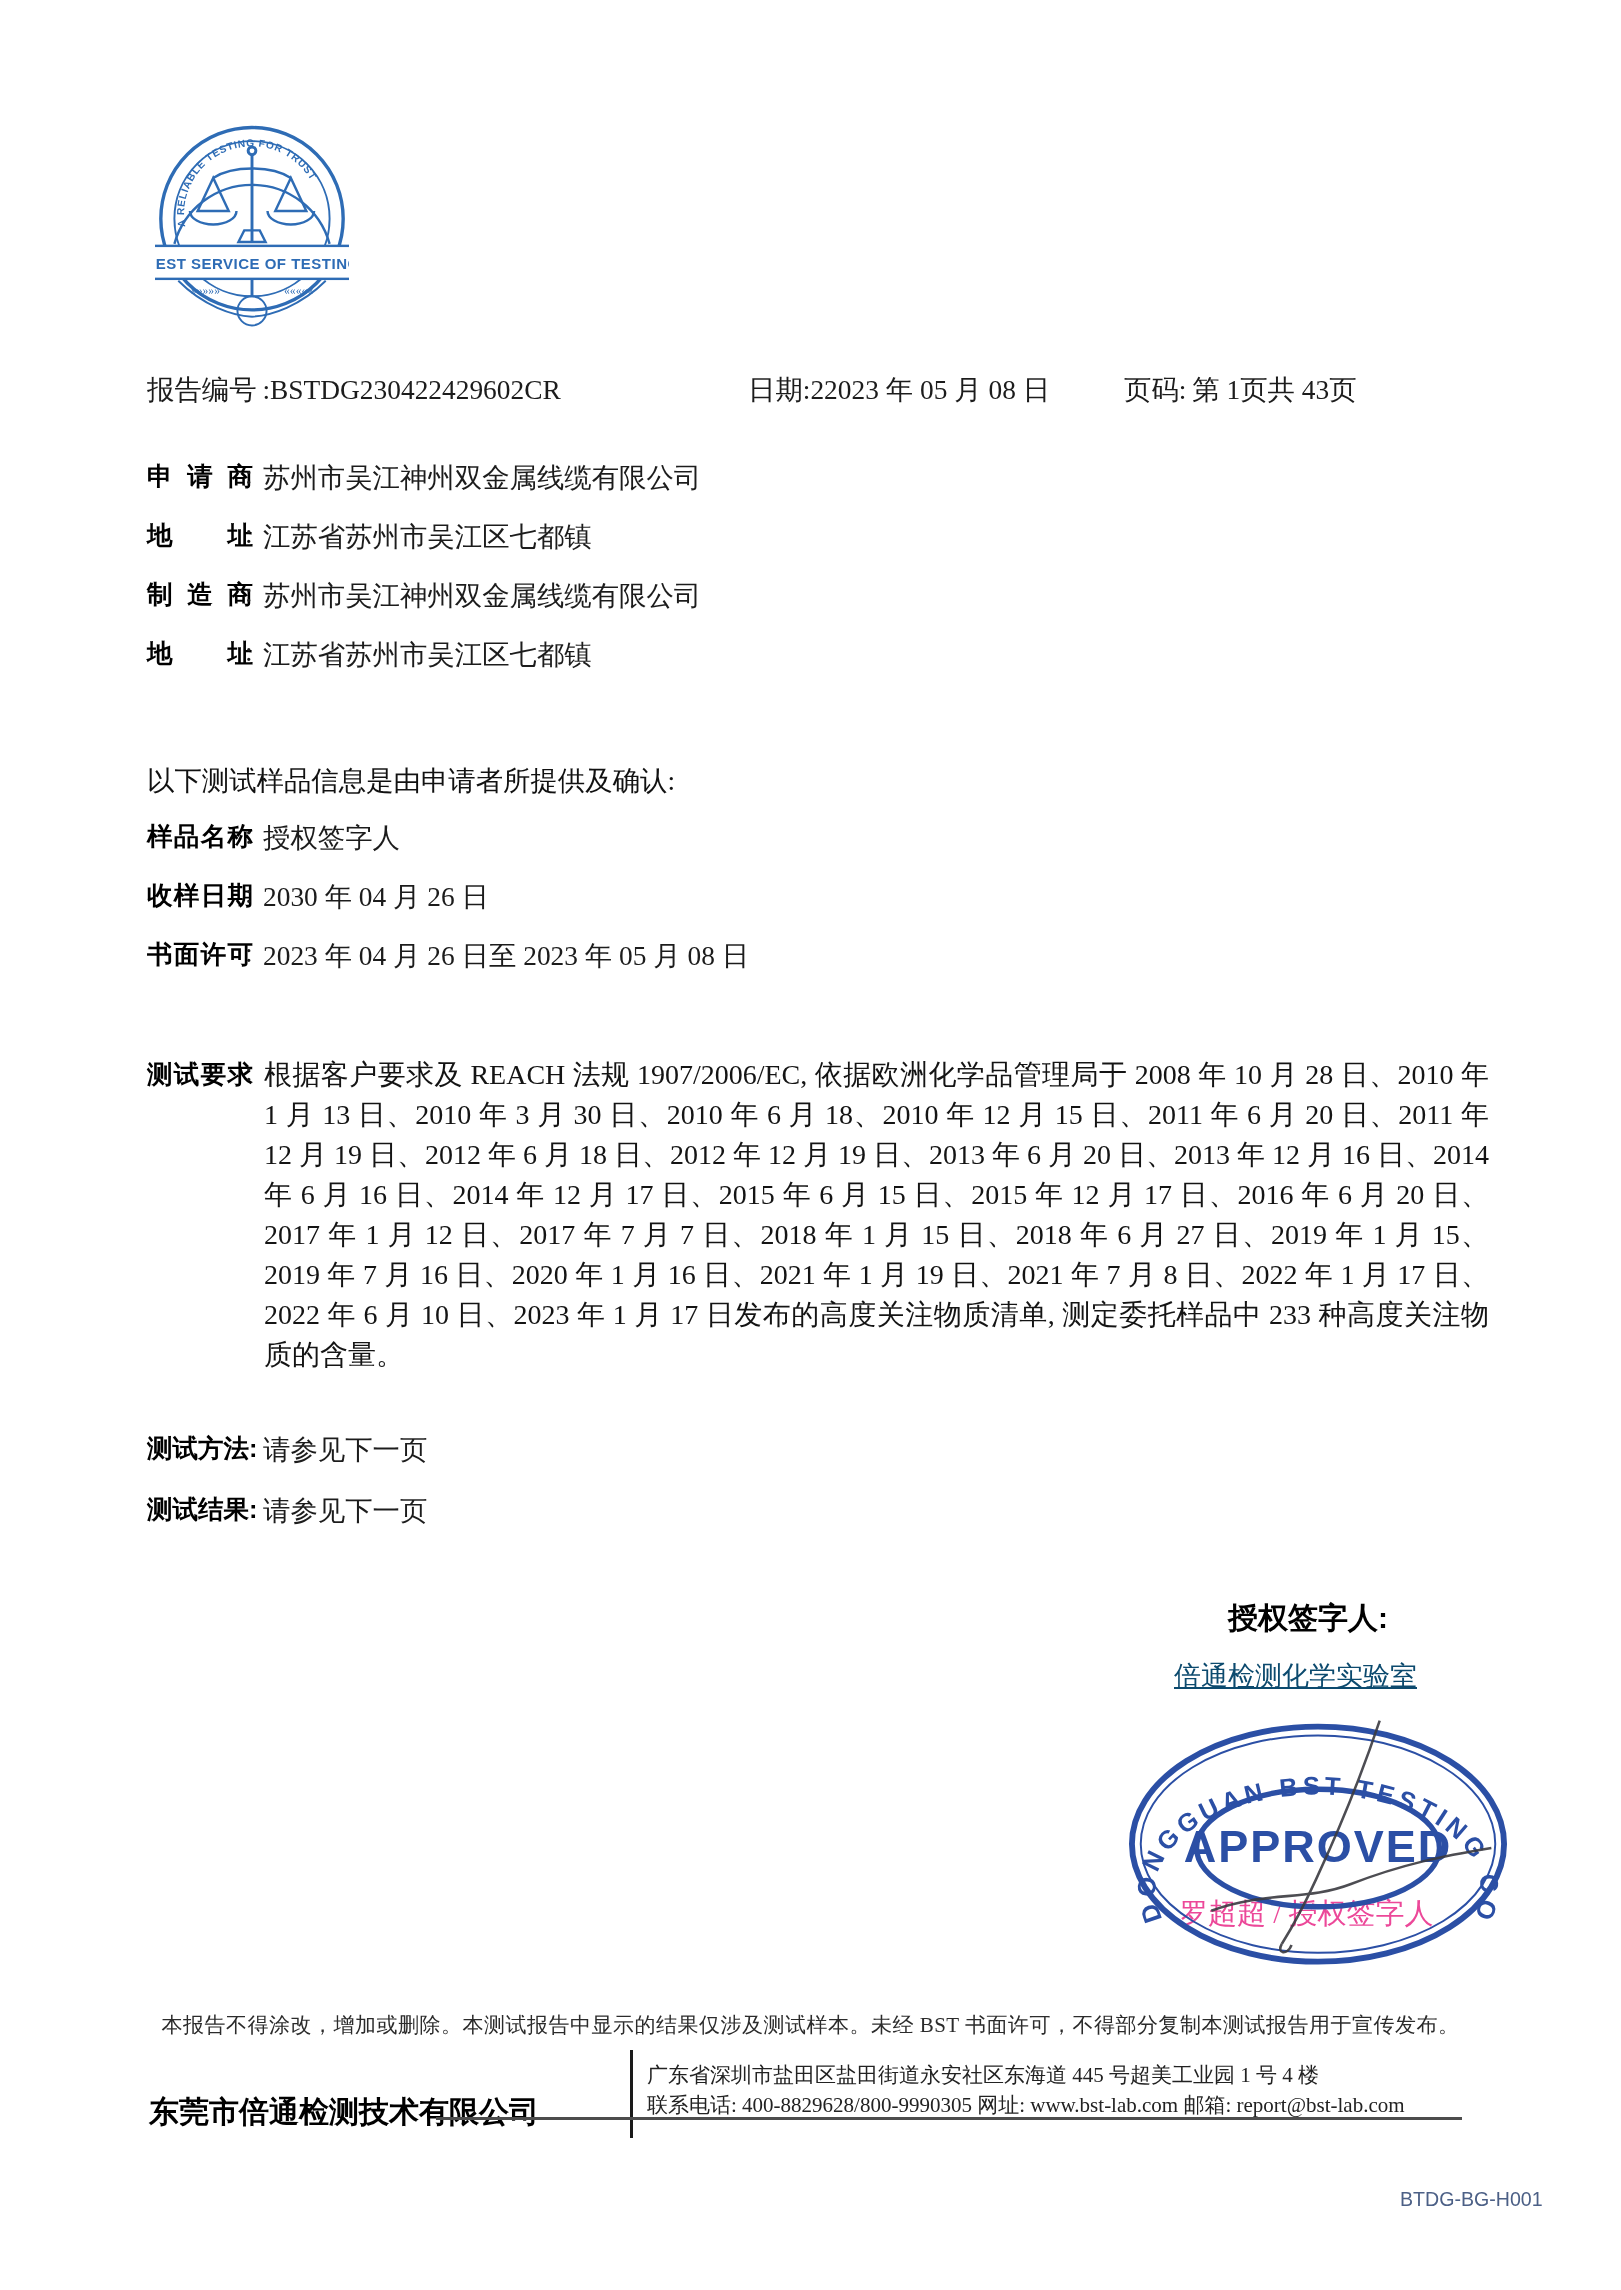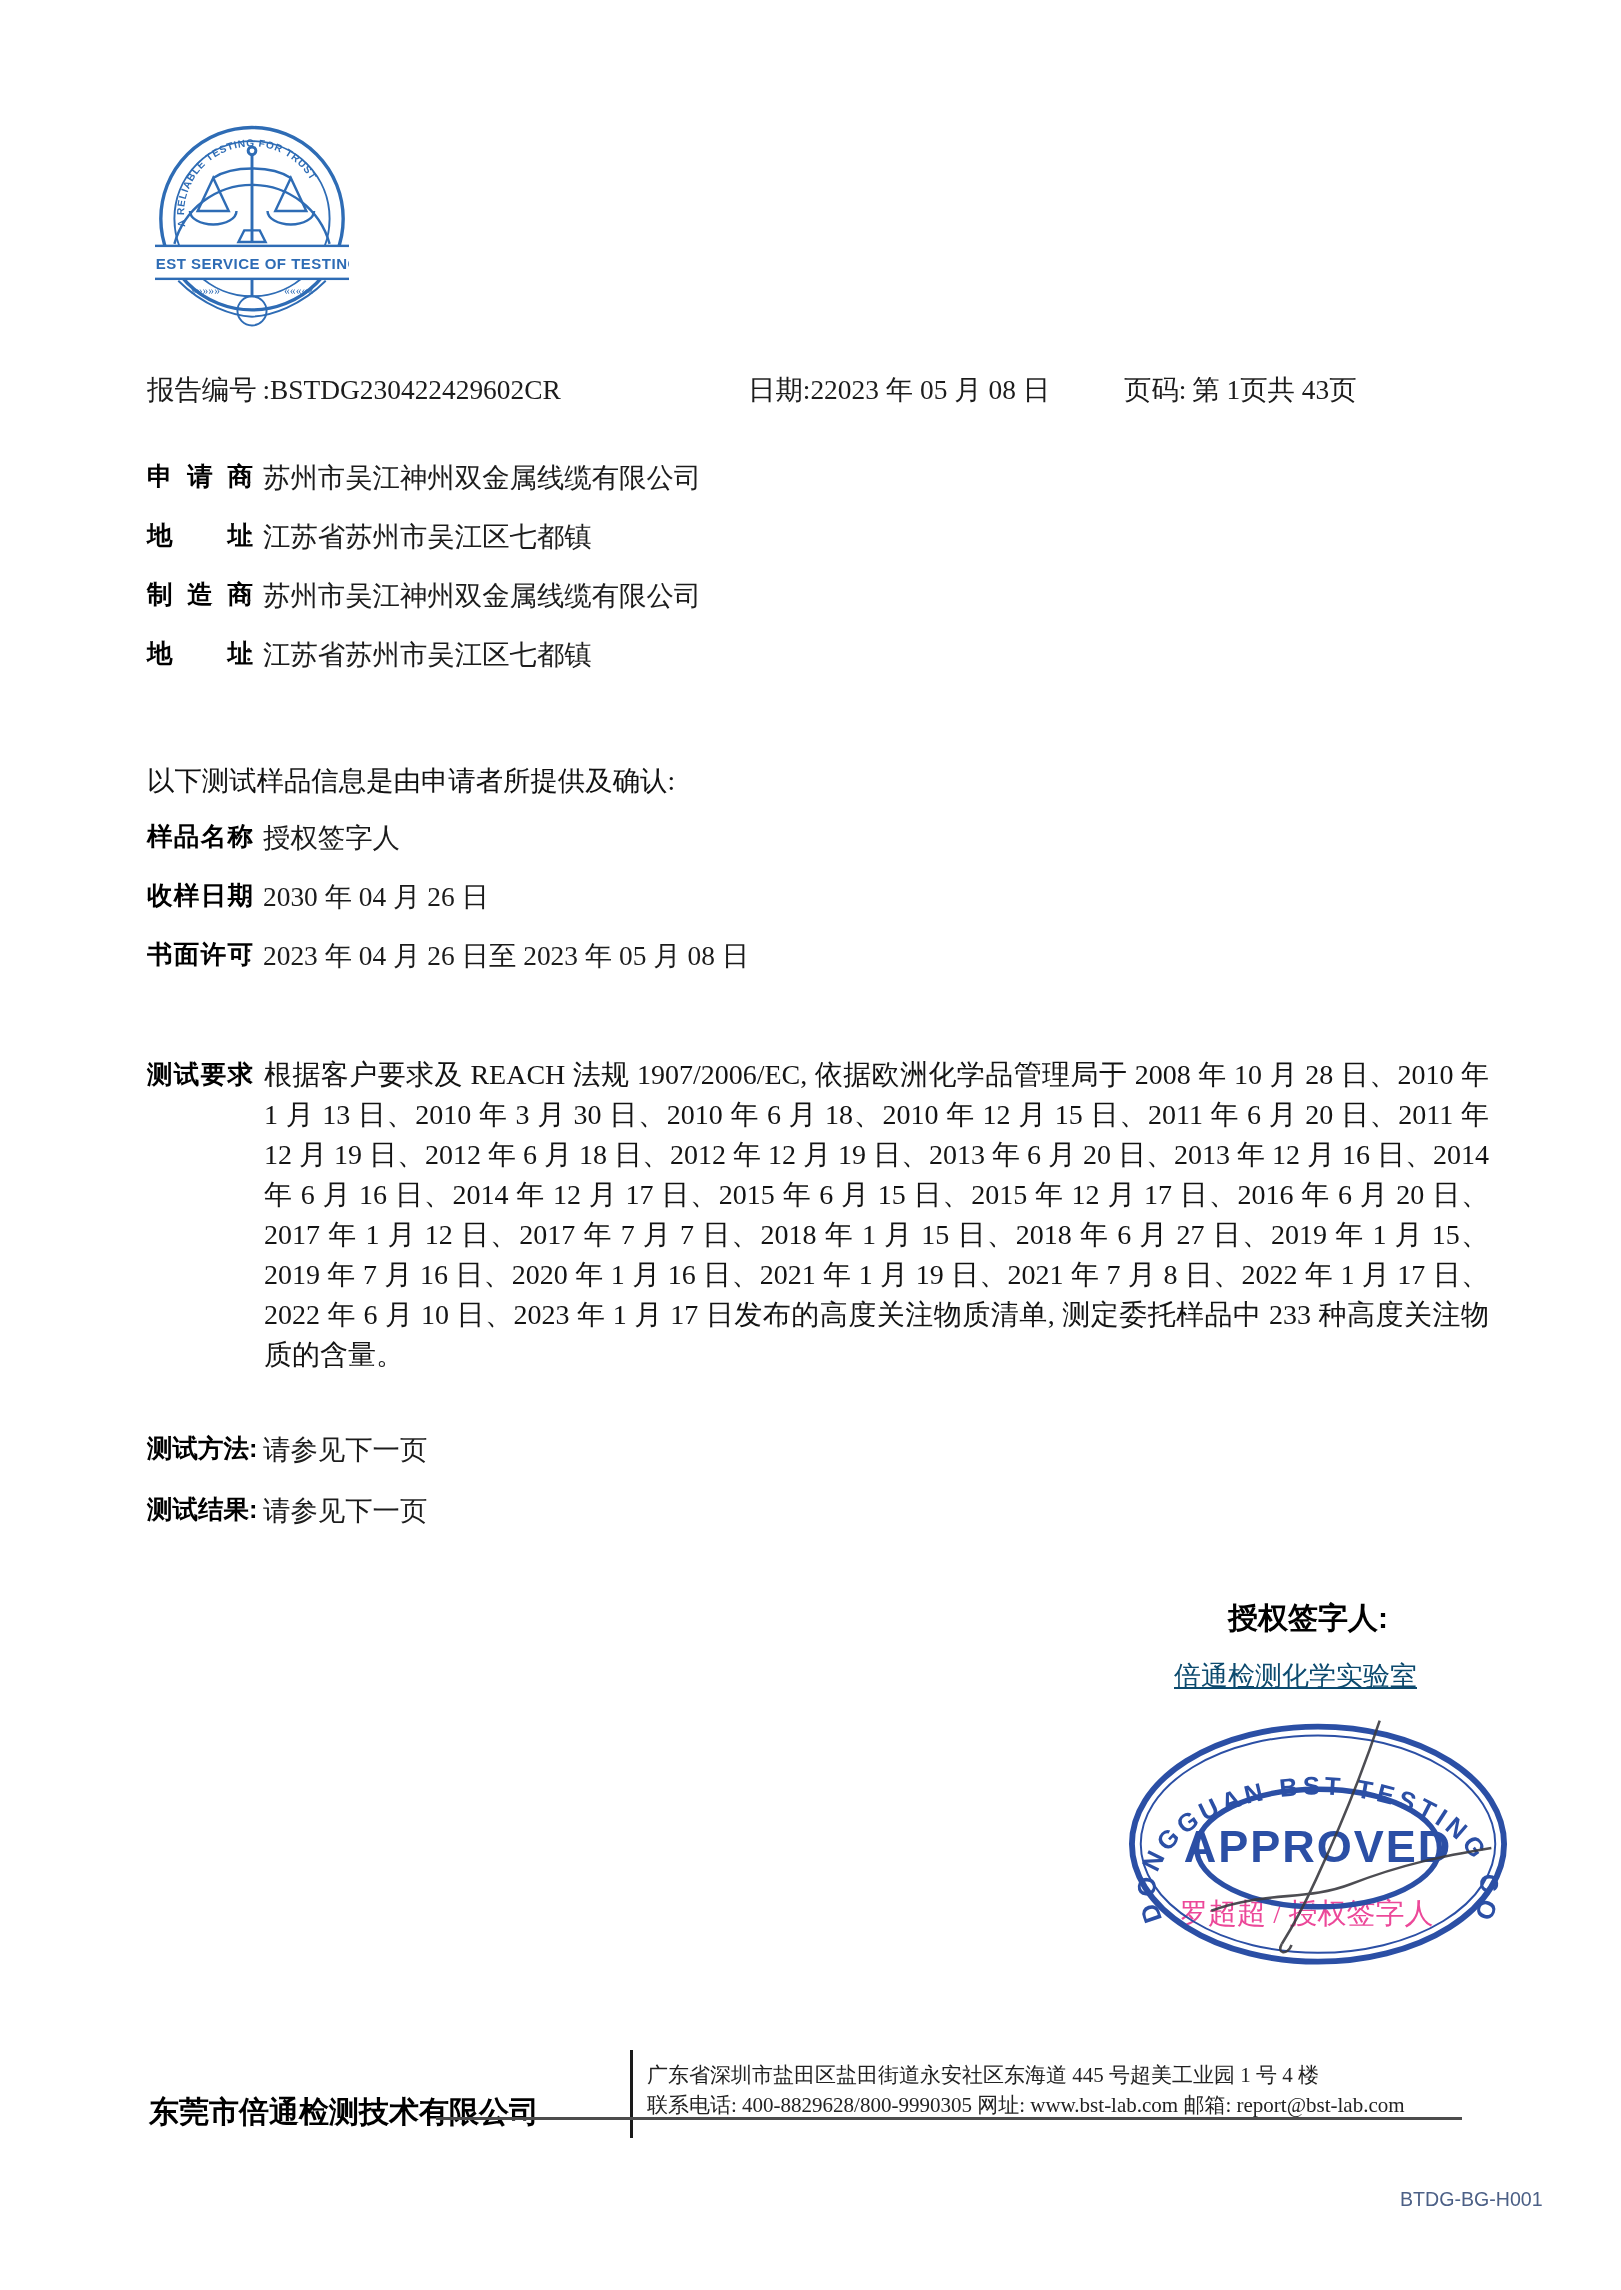--- a/index.html
+++ b/index.html
@@ -222,20 +222,21 @@
     </text>
     <text x="205" y="158" text-anchor="middle" font-family="Liberation Sans, DejaVu Sans, sans-serif" font-size="46" font-weight="bold" fill="#2b4fa5" letter-spacing="2">APPROVED</text>
 
     <g stroke="#3a3a40" stroke-width="2.6" fill="none" opacity="0.9">
       <path d="M 268,14 C 252,62 228,122 203,176 C 192,200 178,226 168,242"></path>
       <path d="M 168,242 C 162,252 174,254 178,243"></path>
       <path d="M 96,208 C 150,188 194,198 238,181 C 292,160 334,152 382,144"></path>
     </g>
   </svg>
 
+  <div class="abs disclaimer">本报告不得涂改，增加或删除。本测试报告中显示的结果仅涉及测试样本。未经 BST 书面许可，不得部分复制本测试报告用于宣传发布。</div>
 
   <div class="abs f-company">东莞市倍通检测技术有限公司</div>
   <div class="abs f-vline"></div>
   <div class="abs f-addr">广东省深圳市盐田区盐田街道永安社区东海道 445 号超美工业园 1 号 4 楼</div>
   <div class="abs f-contact">联系电话: 400-8829628/800-9990305  网址: www.bst-lab.com 邮箱: report@bst-lab.com</div>
   <div class="abs f-hline"></div>
   <div class="abs f-code">BTDG-BG-H001</div>
 
 </div>
 

